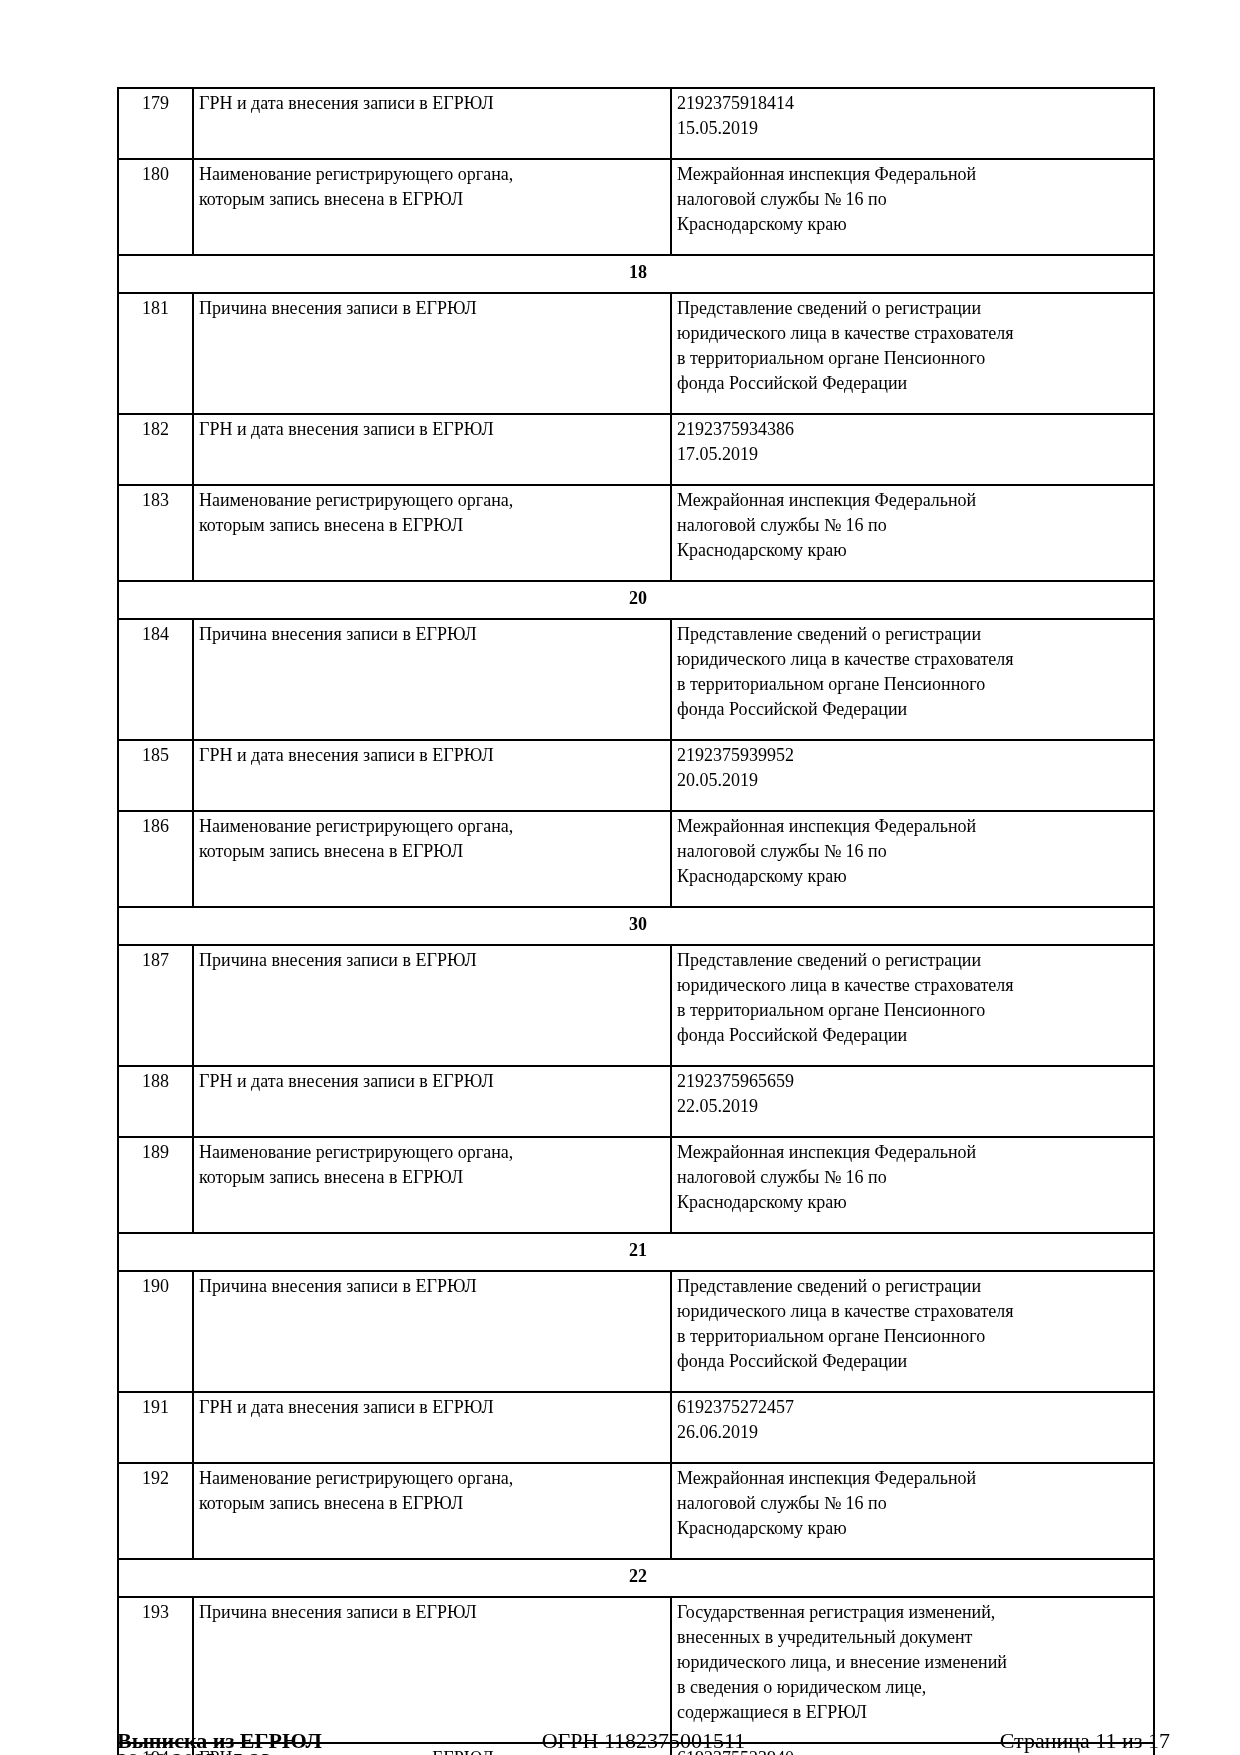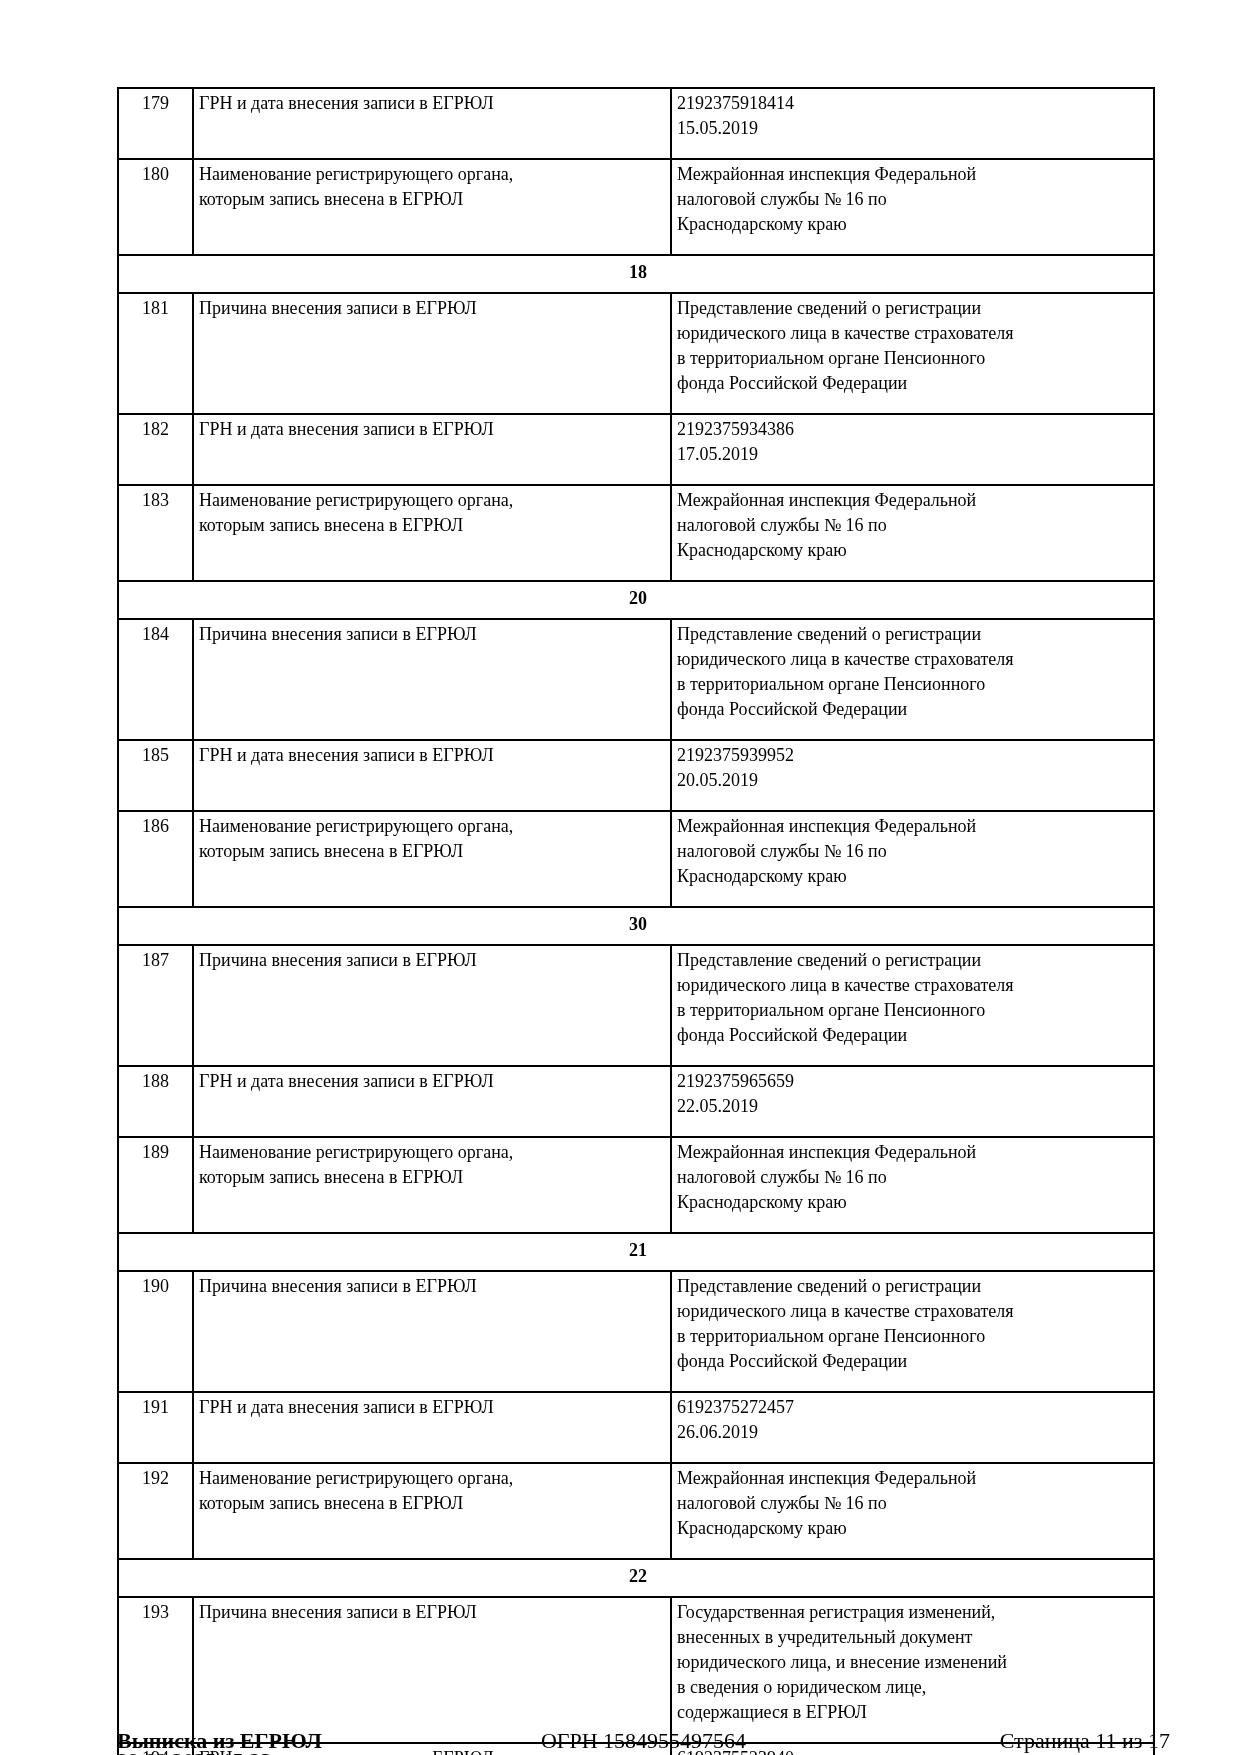--- a/index.html
+++ b/index.html
@@ -159,15 +159,15 @@
         <td class="value-cell">6192375523940<br>26.07.2019</td>
       </tr>
     </tbody>
 </table>
 
 <div class="footer">
   <div class="footer-left">
     <div class="doc-title">Выписка из ЕГРЮЛ</div>
     <div>29.08.2025 15:23</div>
   </div>
-  <div class="footer-center">ОГРН 1584955497564</div>
+  <div class="footer-center">ОГРН 1182375001511</div>
   <div class="footer-right">Страница 11 из 17</div>
 </div>
 
 </body></html>

